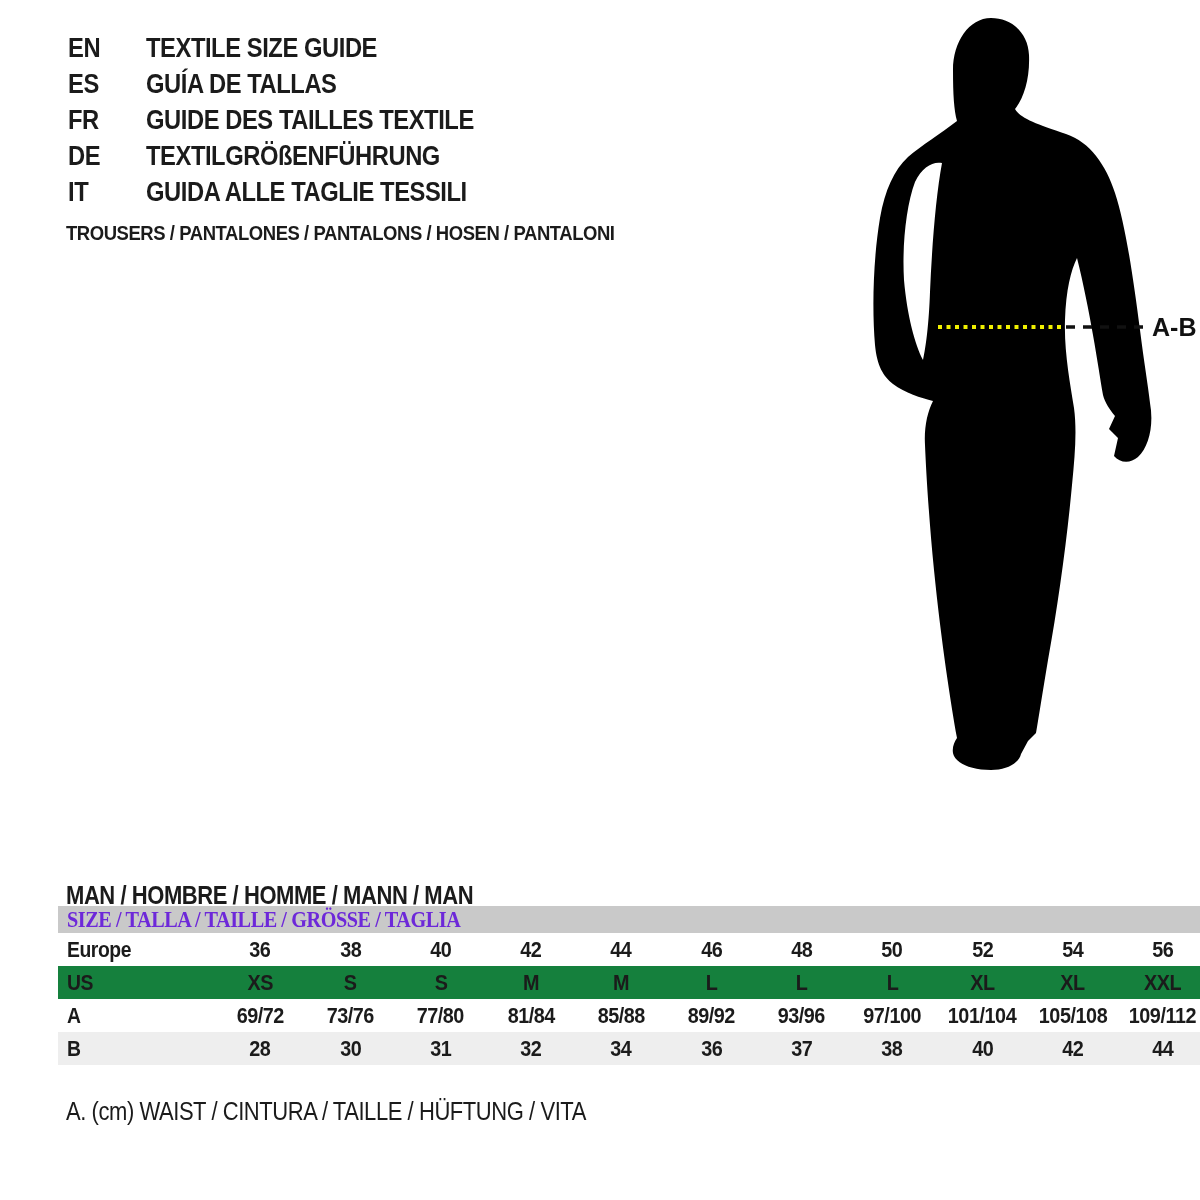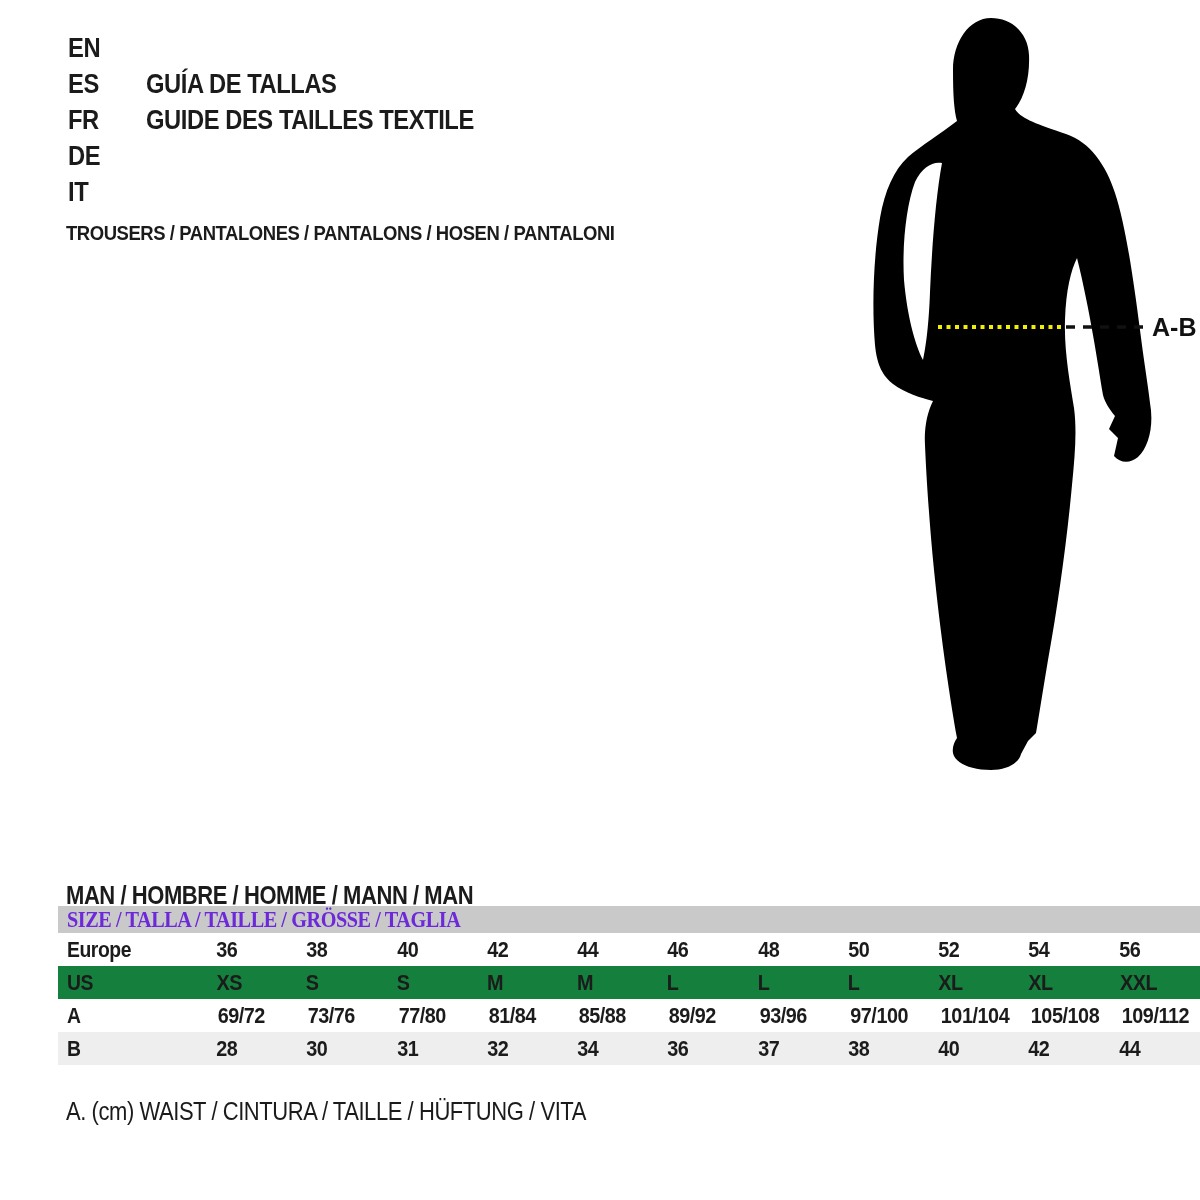--- a/index.html
+++ b/index.html
@@ -68,20 +68,21 @@
   .size-table thead td {
     height: 27px;
     text-align: left;
     padding-left: 9px;
     font-size: 23px;
     font-weight: bold;
     vertical-align: middle;
   }
   .size-table tbody tr { height: 33px; }
   .size-table tbody td {
+    text-align: center;
     font-size: 22px;
     font-weight: bold;
     vertical-align: middle;
     white-space: nowrap;
     overflow: visible;
   }
   .size-table tbody td.rowlabel {
     text-align: left;
     padding-left: 9px;
   }
@@ -103,34 +104,37 @@
   }
 </style>
 </head>
 <body>
 
 <div class="canvas">
 
   <div class="langs">
     <div class="lang-row">
       <span class="lang-code"><span class="cond">EN</span></span>
+      <span class="lang-name"><span class="cond">TEXTILE SIZE GUIDE</span></span>
     </div>
     <div class="lang-row">
       <span class="lang-code"><span class="cond">ES</span></span>
       <span class="lang-name"><span class="cond">GUÍA DE TALLAS</span></span>
     </div>
     <div class="lang-row">
       <span class="lang-code"><span class="cond">FR</span></span>
       <span class="lang-name"><span class="cond">GUIDE DES TAILLES TEXTILE</span></span>
     </div>
     <div class="lang-row">
       <span class="lang-code"><span class="cond">DE</span></span>
+      <span class="lang-name"><span class="cond">TEXTILGRÖßENFÜHRUNG</span></span>
     </div>
     <div class="lang-row">
       <span class="lang-code"><span class="cond">IT</span></span>
+      <span class="lang-name"><span class="cond">GUIDA ALLE TAGLIE TESSILI</span></span>
     </div>
   </div>
 
   <div class="garment-title">
     <span class="cond">TROUSERS / PANTALONES / PANTALONS / HOSEN / PANTALONI</span>
   </div>
 
   <svg class="figure-svg" viewBox="838 10 334 766" xmlns="http://www.w3.org/2000/svg" aria-hidden="true">
     <path fill="#000000" d="
       M 963 18

